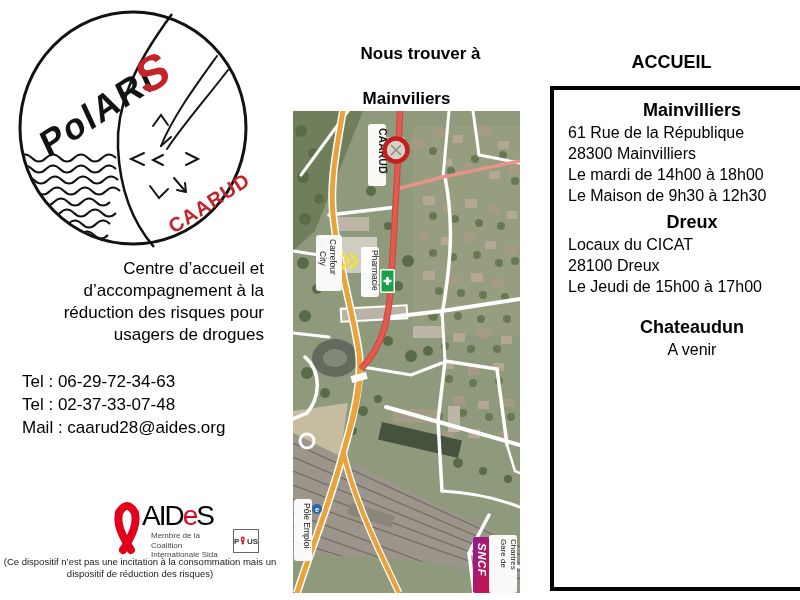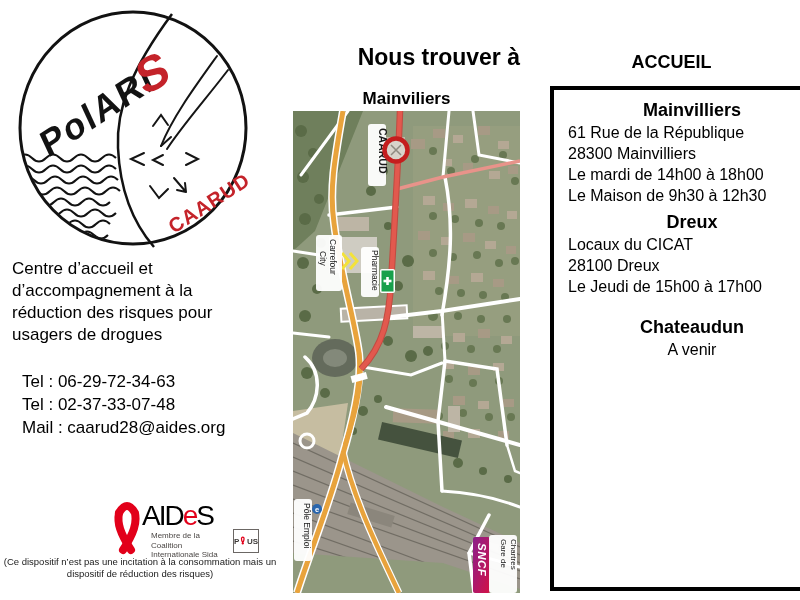--- a/index.html
+++ b/index.html
@@ -2,34 +2,34 @@
 <html style="--logo_red: #c4232a; --aides_red: #e2001a; --map_orange: #e8a33c; --map_road_red: #e2594e; --pharmacy_green: #18a04b; --sncf_purple: #8b1f8c; --sncf_crimson: #d31145; --pole_emploi_blue: #2a66ad;"><head>
 <meta charset="utf-8">
 <style>
   html,body{margin:0;padding:0;background:#fff;}
   .page{position:relative;width:800px;height:600px;overflow:hidden;background:#fff;
         font-family:"Liberation Sans",sans-serif;color:#000;}
   .abs{position:absolute;}
   
   .logo-svg{left:14px;top:6px;}
   .description{left:12px;top:258px;width:252px;font-size:17px;line-height:22px;
-               text-align:left;white-space:pre-line;}
+               text-align:right;white-space:pre-line;}
   .contacts{left:22px;top:370px;font-size:17px;line-height:23px;}
   .ribbon-svg{left:110px;top:501px;}
   .aides-word{left:142px;top:496px;font-size:28px;font-weight:normal;letter-spacing:-2px;line-height:40px;}
   .aides-word .red-e{color:var(--aides_red);}
   .aides-sub{left:151px;top:531px;width:80px;font-size:8px;line-height:9.5px;color:#4a4644;
              white-space:pre-line;text-align:left;}
   .plus-box{left:233px;top:529px;width:24px;height:22px;border:1px solid #6b6764;
             display:flex;align-items:center;justify-content:center;gap:1px;}
   .plus-box .p,.plus-box .us{font-size:8px;font-weight:bold;color:#3d3a38;}
   .disclaimer{left:2px;top:556px;width:276px;font-size:9.5px;line-height:11.5px;
               text-align:center;white-space:pre-line;color:#1a1a1a;}
   
-  .mid-h1{left:293px;top:44px;width:227px;text-align:right;font-size:23px;font-weight:bold;}
+  .mid-h1{left:307px;top:44px;width:227px;text-align:center;font-size:17px;font-weight:bold;}
   .mid-h2{left:293px;top:89px;width:227px;text-align:center;font-size:17px;font-weight:bold;}
   .map-svg{left:293px;top:111px;}
   
   .accueil{left:550px;top:52px;width:243px;text-align:center;font-size:18px;font-weight:bold;}
   .loc-box{left:550px;top:86px;width:284px;height:505px;border:4px solid #000;
            box-sizing:border-box;padding:6px 10px 6px 14px;}
   .section{margin-top:4px;}
   .section:first-child{margin-top:2px;}
   .sec-title{text-align:center;font-size:18px;font-weight:bold;line-height:24px;margin-left:-4px;}
   .ln{font-size:16px;line-height:21px;}

